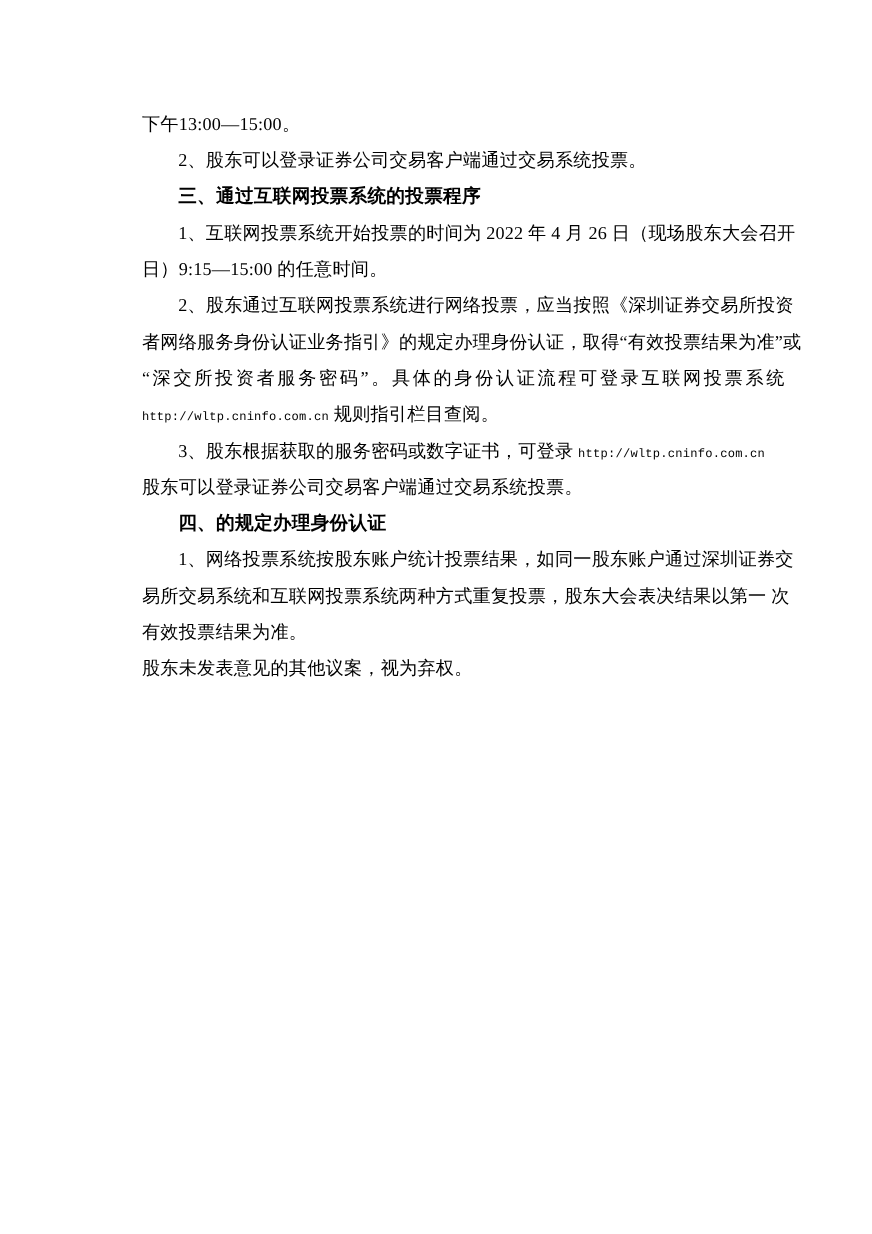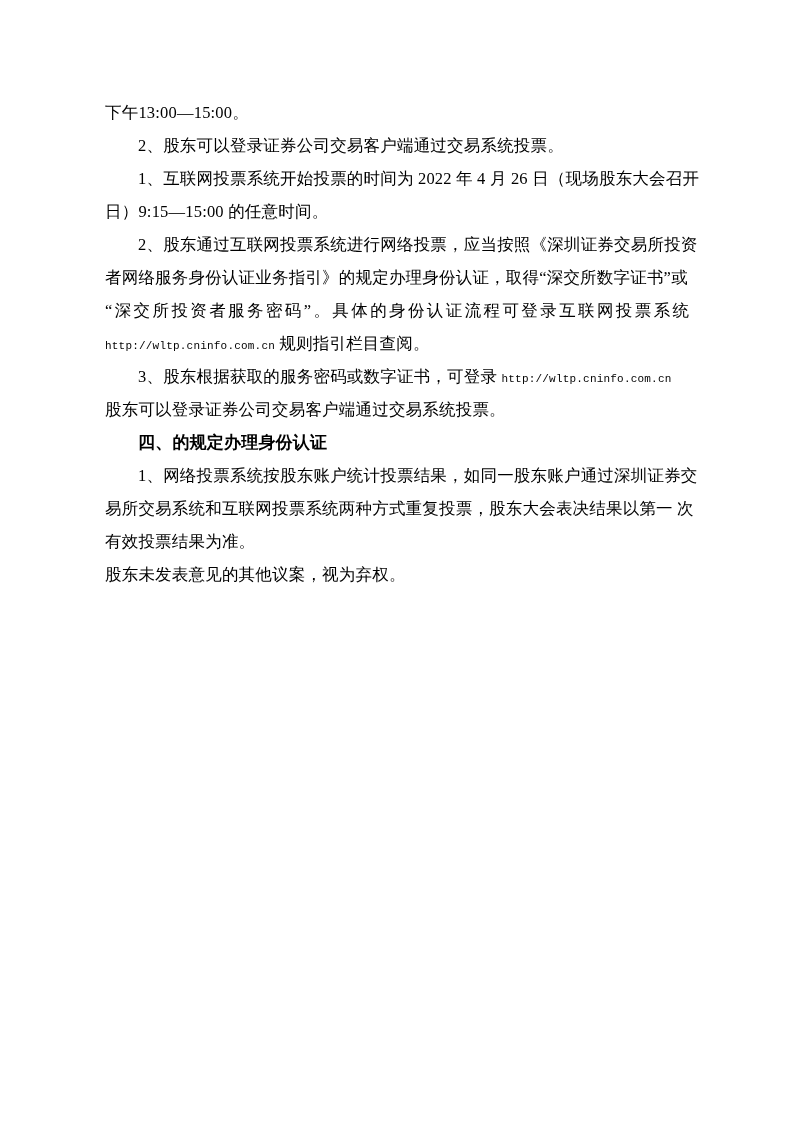--- a/index.html
+++ b/index.html
@@ -21,20 +21,21 @@
     top: 96px;
     left: 105px;
     width: 583px;
   }
   .line {
     height: 33px;
     line-height: 33px;
     font-size: 16.5px;
     white-space: nowrap;
     letter-spacing: 0.2px;
+    margin-left: 24px;
   }
   .line.indent {
     padding-left: 33px;
   }
   .line.heading {
     font-family: "Liberation Sans", "DejaVu Sans", sans-serif;
     font-weight: bold;
     font-size: 17px;
   }
   .line.stretch {
@@ -47,24 +48,25 @@
   }
 </style>
 </head>
 <body>
 
 <div class="page">
   <div class="content">
 
     <div class="line">下午13:00—15:00。</div>
     <div class="line indent">2、股东可以登录证券公司交易客户端通过交易系统投票。</div>
+    <div class="line indent heading">三、通过互联网投票系统的投票程序</div>
     <div class="line indent">1、互联网投票系统开始投票的时间为 2022 年 4 月 26 日（现场股东大会召开</div>
     <div class="line">日）9:15—15:00 的任意时间。</div>
     <div class="line indent">2、股东通过互联网投票系统进行网络投票，应当按照《深圳证券交易所投资</div>
-    <div class="line">者网络服务身份认证业务指引》的规定办理身份认证，取得“深交所数字证书”或</div>
+    <div class="line">者网络服务身份认证业务指引》的规定办理身份认证，取得“有效投票结果为准”或</div>
     <div class="line stretch">“深交所投资者服务密码”。具体的身份认证流程可登录互联网投票系统</div>
     <div class="line">
       <span class="mono">http://wltp.cninfo.com.cn</span><span> 规则指引栏目查阅。</span>
     </div>
     <div class="line indent">
       <span>3、股东根据获取的服务密码或数字证书，可登录 </span><span class="mono">http://wltp.cninfo.com.cn</span>
     </div>
     <div class="line">股东可以登录证券公司交易客户端通过交易系统投票。</div>
     <div class="line indent heading">四、的规定办理身份认证</div>
     <div class="line indent">1、网络投票系统按股东账户统计投票结果，如同一股东账户通过深圳证券交</div>

